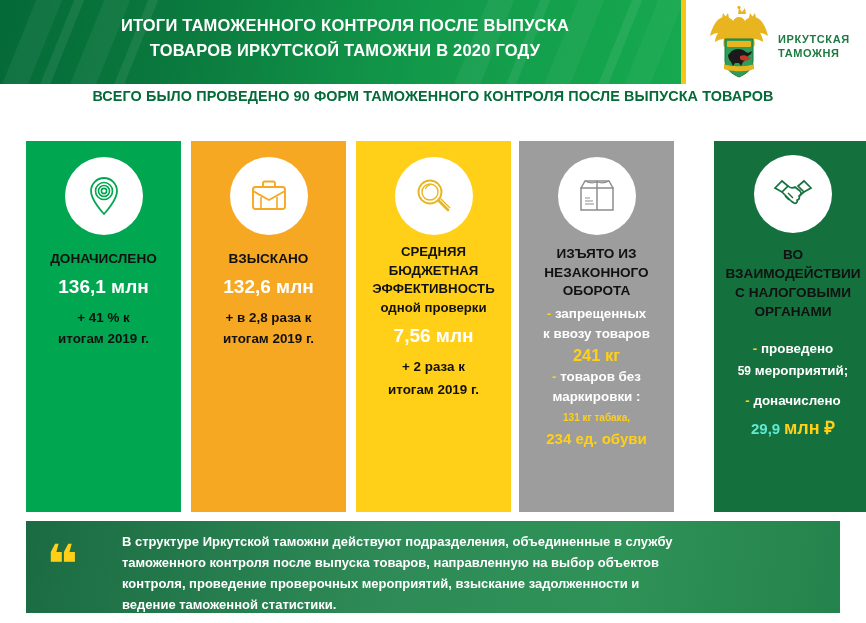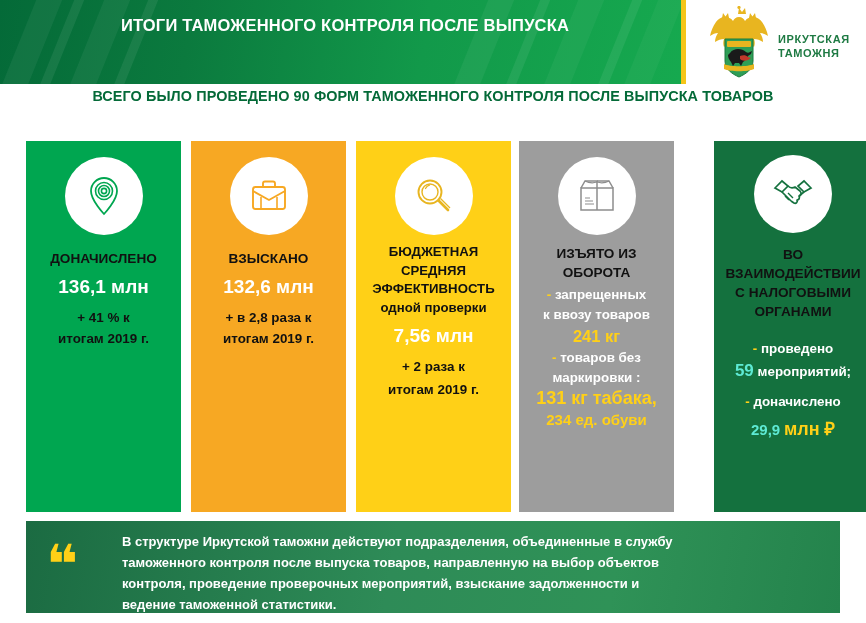--- a/index.html
+++ b/index.html
@@ -230,20 +230,21 @@
       <div class="chev" style="left:470px; background:rgba(255,255,255,0.05);"></div>
       <div class="chev2" style="left:520px;"></div>
       <div class="chev" style="left:560px; background:rgba(255,255,255,0.045);"></div>
       <div class="chev2" style="left:612px;"></div>
       <div class="chev" style="left:640px; background:rgba(255,255,255,0.04);"></div>
     </div>
     <div class="header-yellowbar"></div>
 
     <div class="header-title">
       <span class="l1">ИТОГИ ТАМОЖЕННОГО КОНТРОЛЯ ПОСЛЕ ВЫПУСКА</span>
+      <span class="l2">ТОВАРОВ ИРКУТСКОЙ ТАМОЖНИ  В 2020 ГОДУ</span>
     </div>
 
     <div class="logo-wrap">
       <svg class="emblem" viewBox="0 0 62 72">
 
         <g fill="#E8B520">
           <path d="M31 2 l3 4 l3 -4 l1 6 l-8 0 l1 -6z"></path>
           <circle cx="31" cy="1.5" r="1.6"></circle>
           <path d="M15 7 l2.5 3.5 l2.5 -3.5 l1 5 l-7 0 l1 -5z"></path>
           <path d="M42 7 l2.5 3.5 l2.5 -3.5 l1 5 l-7 0 l1 -5z"></path>
@@ -311,22 +312,22 @@
       <div class="icon-circle">
         <svg width="46" height="46" viewBox="0 0 46 46">
           <circle cx="19" cy="19" r="11.5" fill="none" stroke="#E8B520" stroke-width="1.9"></circle>
           <circle cx="19" cy="19" r="8" fill="none" stroke="#E8B520" stroke-width="1.4"></circle>
           <path d="M14.5 15.5 C15.5 13.5 17 12.5 18.5 12.2" fill="none" stroke="#E8B520" stroke-width="1.3" stroke-linecap="round"></path>
           <path d="M27.5 27.5 L37 37" fill="none" stroke="#E8B520" stroke-width="2.6" stroke-linecap="round"></path>
           <path d="M29.5 25.5 L39 35" fill="none" stroke="#E8B520" stroke-width="1.2"></path>
         </svg>
       </div>
       <div class="col-body">
+        <div class="col-title">СРЕДНЯЯ</div>
         <div class="col-title">БЮДЖЕТНАЯ</div>
-        <div class="col-title">СРЕДНЯЯ</div>
         <div class="col-title">ЭФФЕКТИВНОСТЬ</div>
         <div class="col-title" style="font-weight:bold">одной проверки</div>
         <div class="col-big">7,56 млн</div>
         <div class="col-sub">+  2 раза  к</div>
         <div class="col-sub" style="margin-top:2px">итогам  2019 г.</div>
       </div>
     </div>
 
     <div class="col c4">
       <div class="icon-circle">
@@ -335,33 +336,34 @@
           <path d="M24 16 V38" fill="none" stroke="#8D8D8D" stroke-width="1.5"></path>
           <path d="M8 16 L12 9 H24 L24 16" fill="none" stroke="#8D8D8D" stroke-width="1.5"></path>
           <path d="M40 16 L36 9 H24" fill="none" stroke="#8D8D8D" stroke-width="1.5"></path>
           <path d="M12 9 Q18 12 24 10" fill="none" stroke="#8D8D8D" stroke-width="1.2"></path>
           <path d="M36 9 Q30 12 24 10" fill="none" stroke="#8D8D8D" stroke-width="1.2"></path>
           <path d="M12 26 H17 M12 29 H20 M12 32 H21" stroke="#8D8D8D" stroke-width="1.1"></path>
         </svg>
       </div>
       <div class="col-body">
         <div class="col-title">ИЗЪЯТО ИЗ</div>
+        <div class="col-title">НЕЗАКОННОГО</div>
         <div class="col-title">ОБОРОТА</div>
         <div class="col-line" style="margin-top:3px">
           <span class="dash">-</span>
           <span>запрещенных</span>
         </div>
         <div class="col-line">к ввозу  товаров</div>
         <div class="col-line num">241 кг</div>
         <div class="col-line">
           <span class="dash">-</span>
           <span>товаров без</span>
         </div>
         <div class="col-line">маркировки :</div>
-        <div class="col-line num" style="font-size:18px;line-height:21px">131 кг табака,</div>
+        <div class="col-line num" style="font-size:10px;line-height:21px">131 кг табака,</div>
         <div class="col-line num" style="font-size:15px;line-height:21px">234 ед. обуви</div>
       </div>
     </div>
 
     <div class="col c5">
       <div class="icon-circle">
         <svg width="48" height="48" viewBox="0 0 48 48">
           <path d="M6 18 L13 11 L19 16 L13 22 Z" fill="none" stroke="#14713E" stroke-width="1.7"></path>
           <path d="M42 18 L35 11 L29 16 L35 22 Z" fill="none" stroke="#14713E" stroke-width="1.7"></path>
           <path d="M19 16 C21 18 24 18 26 17 L31 21 C33 23 32 26 30 26 C31 28 30 30 28 30 C29 32 27 34 25 33 L22 31" fill="none" stroke="#14713E" stroke-width="1.7" stroke-linejoin="round"></path>
@@ -374,21 +376,21 @@
         <div class="col-title">ВО</div>
         <div class="col-title">ВЗАИМОДЕЙСТВИИ</div>
         <div class="col-title">С НАЛОГОВЫМИ</div>
         <div class="col-title">ОРГАНАМИ</div>
         <div class="gap10"></div>
         <div class="col-line" style="margin-top:8px">
           <span class="dash">-</span>
           <span>проведено</span>
         </div>
         <div class="col-line" style="line-height:24px">
-          <span class="num" style="color:#5eead4;font-size:17px">59</span>
+          <span class="num" style="color:#ffffff;font-size:12px">59</span>
           <span>мероприятий;</span>
         </div>
         <div class="col-line" style="margin-top:8px">
           <span class="dash">-</span>
           <span>доначислено</span>
         </div>
         <div class="col-line" style="line-height:26px;margin-top:4px">
           <span style="color:#5eead4;font-size:15px">29,9</span>
           <span style="color:#FFD017;font-size:18px">млн ₽</span>
         </div>

